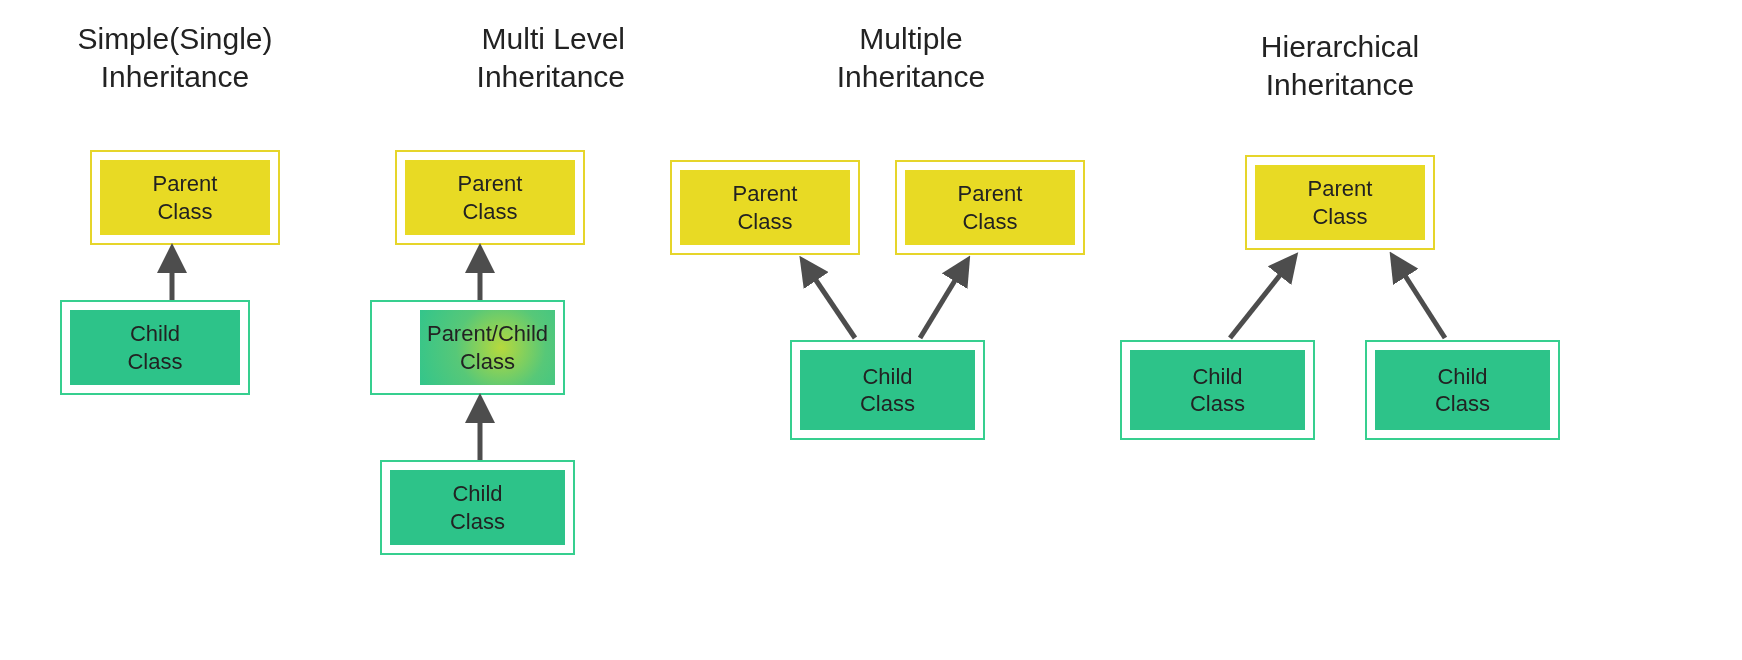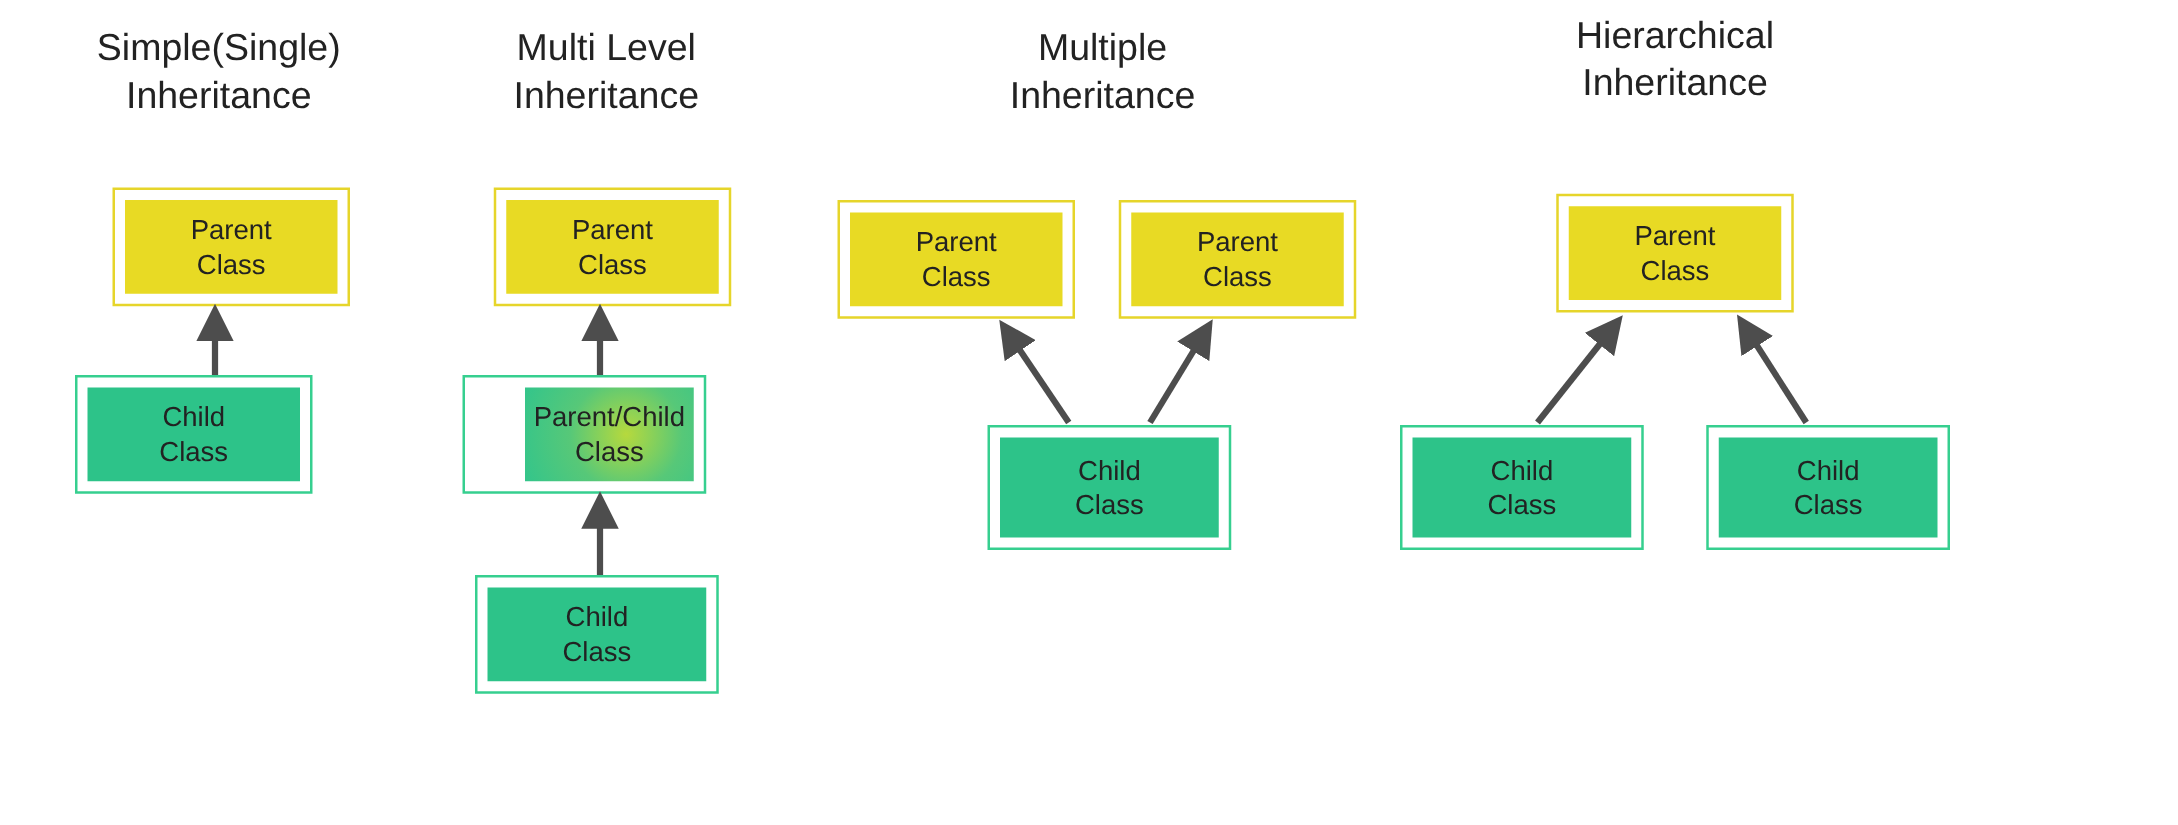--- a/index.html
+++ b/index.html
@@ -69,25 +69,25 @@
     fill: #4d4d4d;
   }
 </style>
 </head>
 <body>
 
 <div id="canvas">
 
   <div class="title" style="left:40px; top:20px; width:270px;">Simple(Single)
 Inheritance</div>
-  <div class="title" style="left:345px; top:20px; width:280px;">Multi Level
+  <div class="title" style="left:345px; top:20px; width:280px;text-align:right;">Multi Level
 Inheritance</div>
-  <div class="title" style="left:742px; top:20px; width:280px;">Multiple
+  <div class="title" style="left:771px; top:20px; width:280px;">Multiple
 Inheritance</div>
-  <div class="title" style="left:1190px; top:10px; width:300px;">Hierarchical
+  <div class="title" style="left:1190px; top:28px; width:300px;">Hierarchical
 Inheritance</div>
 
   <div class="frame yellow" style="left:90px; top:150px; width:190px; height:95px;">
     <div class="inner yellow-fill">Parent
 Class</div>
   </div>
   <div class="frame green" style="left:60px; top:300px; width:190px; height:95px;">
     <div class="inner green-fill">Child
 Class</div>
   </div>

